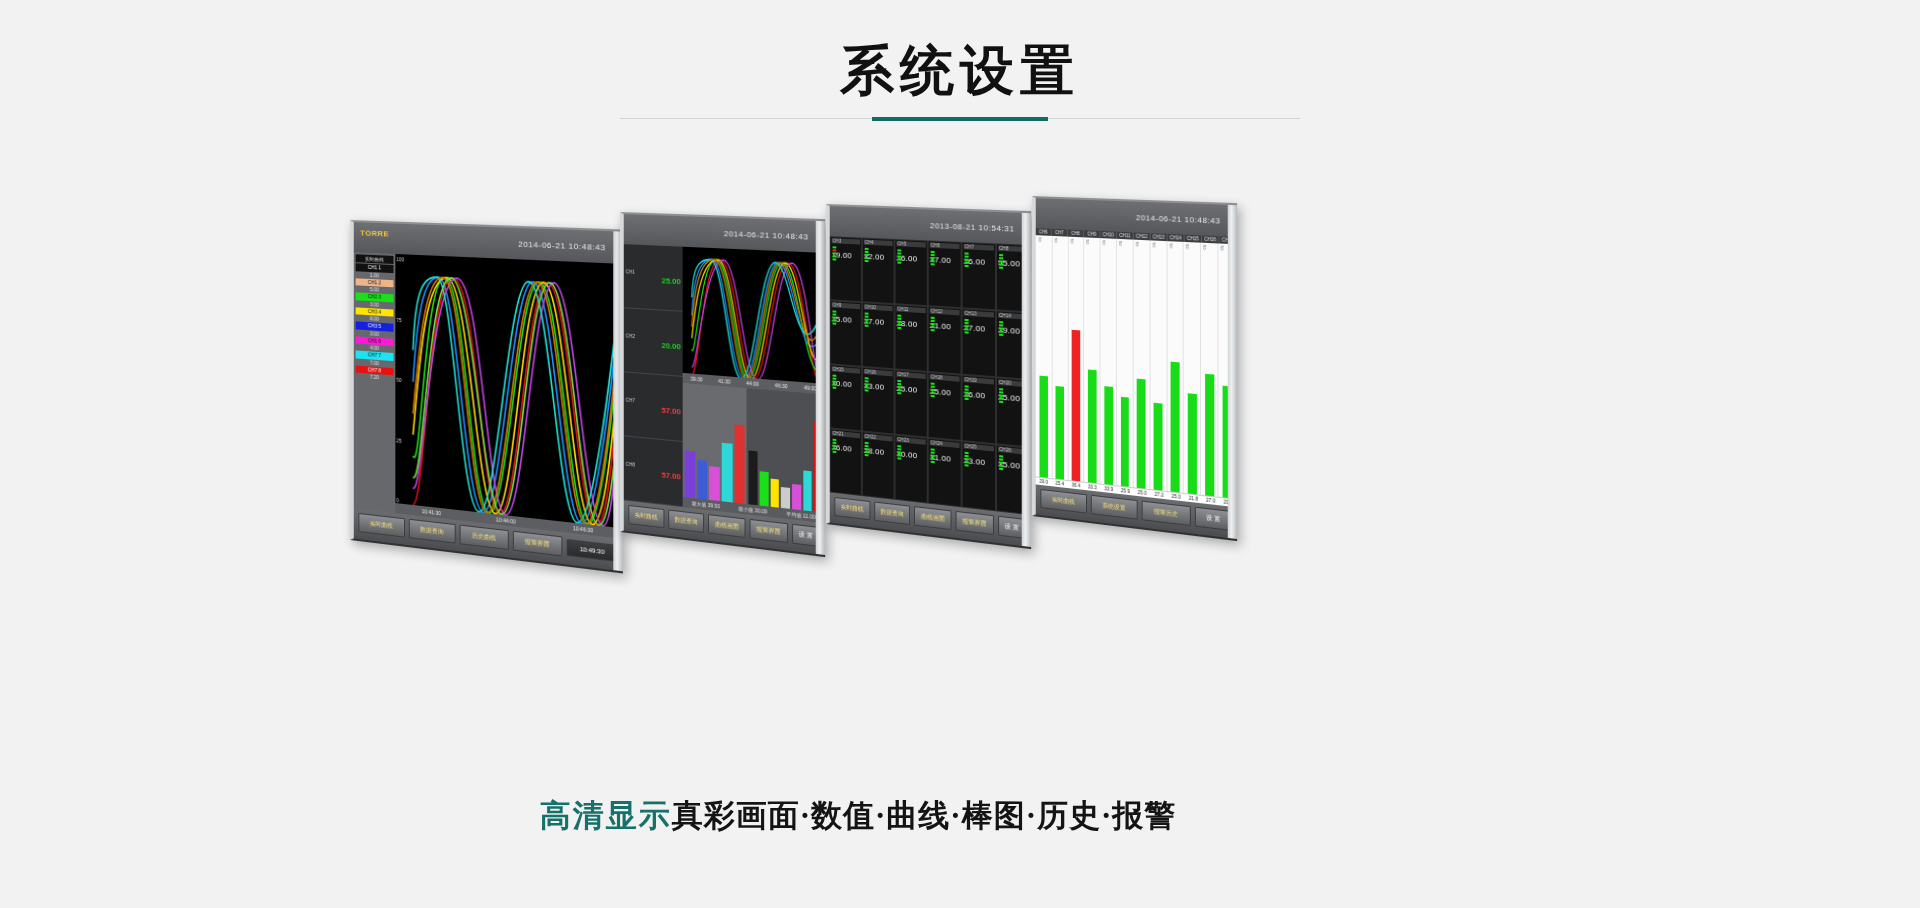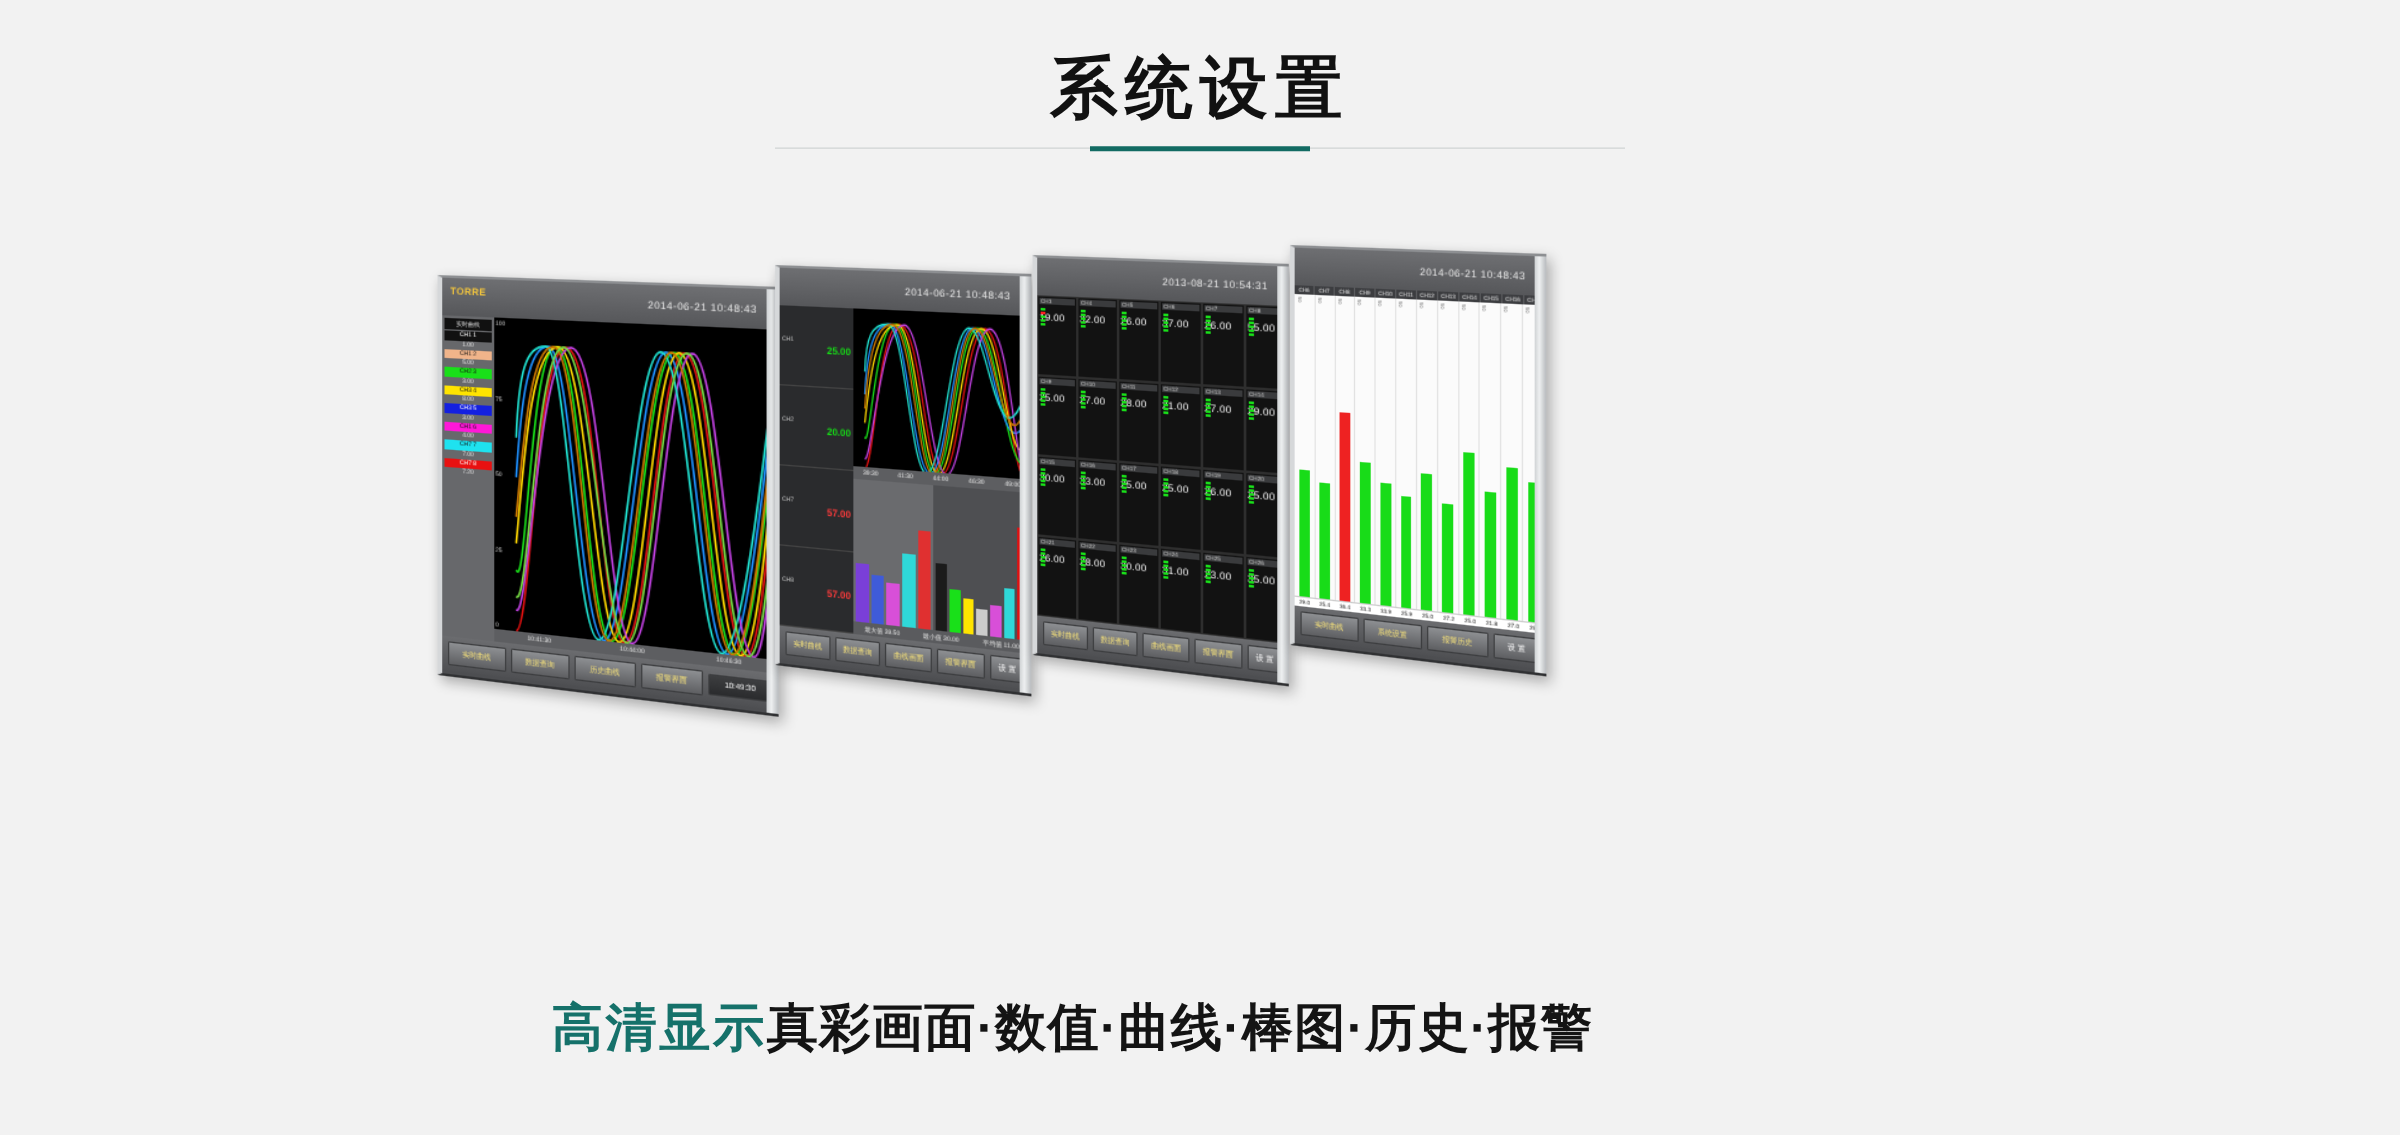--- a/index.html
+++ b/index.html
@@ -161,22 +161,22 @@
     overflow:hidden; pointer-events:none;
   }
   #reflection .rfmask {
     position:absolute; top:0; left:0; width:1920px; height:130px;
     background: linear-gradient(180deg, rgba(242,242,242,0.45) 0%, rgba(242,242,242,0.92) 55%, rgba(242,242,242,1) 100%);
   }
 
   
   #caption {
     position:absolute; top:795px; left:0; width:1716px; text-align:center;
-    font-size:41px; font-weight:bold;
-    font-family:Liberation Sans, sans-serif;
+    font-size:31px; font-weight:bold;
+    font-family:Liberation Serif, serif;
     white-space:nowrap;
   }
   #caption .hl { color:#15716a; letter-spacing:2px; }
   #caption .rest { color:#141414; letter-spacing:1px; }
 </style>
 </head>
 <body>
 
 <div id="page">
 

